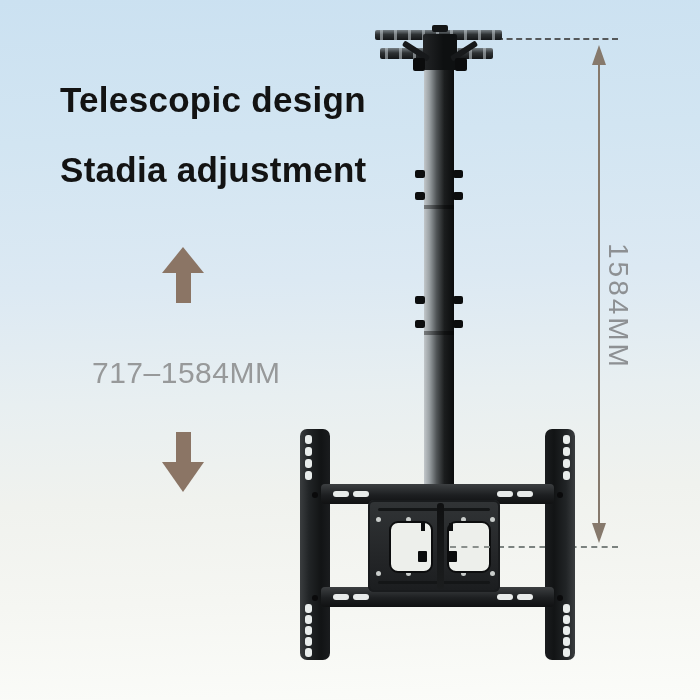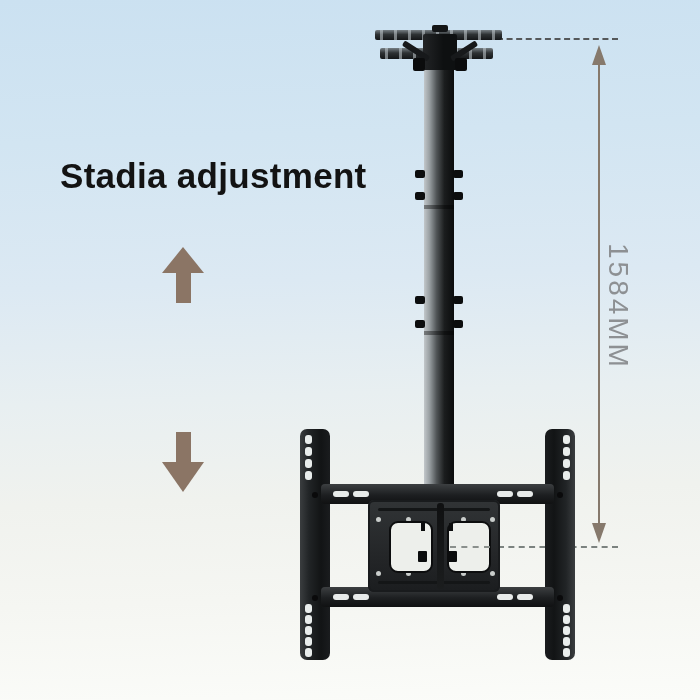--- a/index.html
+++ b/index.html
@@ -4,21 +4,21 @@
 <style>
   html,body{margin:0;padding:0;}
   .canvas{
     position:relative;width:700px;height:700px;overflow:hidden;
     font-family:"Liberation Sans",sans-serif;
     background:linear-gradient(178deg,#cbe1f1 0%,#d2e5f2 20%,#dce9f3 40%,#e8eff1 56%,#f0f2ee 70%,#f5f6f2 84%,#fbfcf9 100%);
   }
   .abs{position:absolute;}
   
   .headline{left:60px;font-weight:700;font-size:35px;letter-spacing:0.3px;color:#131313;}
-  .h1{top:80px;} .h2{top:156px;}
+  .h1{top:80px;} .h2{top:150px;}
   .adj-label{left:47px;top:330px;font-weight:700;font-size:19px;color:#0f0f0f;}
   .range-label{left:92px;top:356px;font-weight:400;font-size:30px;color:#97999a;letter-spacing:0.5px;}
   
   .big-arrow{width:42px;}
   .up-arrow{left:162px;top:247px;}
   .down-arrow{left:162px;top:432px;}
   .tri-up{width:0;height:0;border-left:21px solid transparent;border-right:21px solid transparent;border-bottom:26px solid #8b7565;}
   .tri-down{width:0;height:0;border-left:21px solid transparent;border-right:21px solid transparent;border-top:30px solid #8b7565;}
   .arrow-shaft{width:15px;height:30px;background:#8b7565;margin:0 auto;}
   
@@ -70,26 +70,28 @@
   .clip{width:9px;height:11px;background:#0b0c0d;border-radius:1px;z-index:6;}
   .tick{width:4px;height:8px;background:#0b0c0d;z-index:6;}
   .hole{width:5px;height:5px;background:#c9cdcb;border-radius:50%;z-index:4;}
   .pivot{width:6px;height:6px;background:#0a0a0b;border-radius:50%;z-index:4;}
 </style>
 </head>
 <body>
 
 <div class="canvas">
 
+  <div class="abs headline h1">Telescopic design</div>
   <div class="abs headline h2">Stadia adjustment</div>
 
   <div class="abs big-arrow up-arrow">
     <div class="tri-up"></div>
     <div class="arrow-shaft"></div>
   </div>
+  <div class="abs range-label">717–1584MM</div>
   <div class="abs big-arrow down-arrow">
     <div class="arrow-shaft"></div>
     <div class="tri-down"></div>
   </div>
 
   <div class="abs dash-top"></div>
   <div class="abs dash-bottom"></div>
   <div class="abs dim-line"></div>
   <div class="abs dim-arrow-top"></div>
   <div class="abs dim-arrow-bottom"></div>

